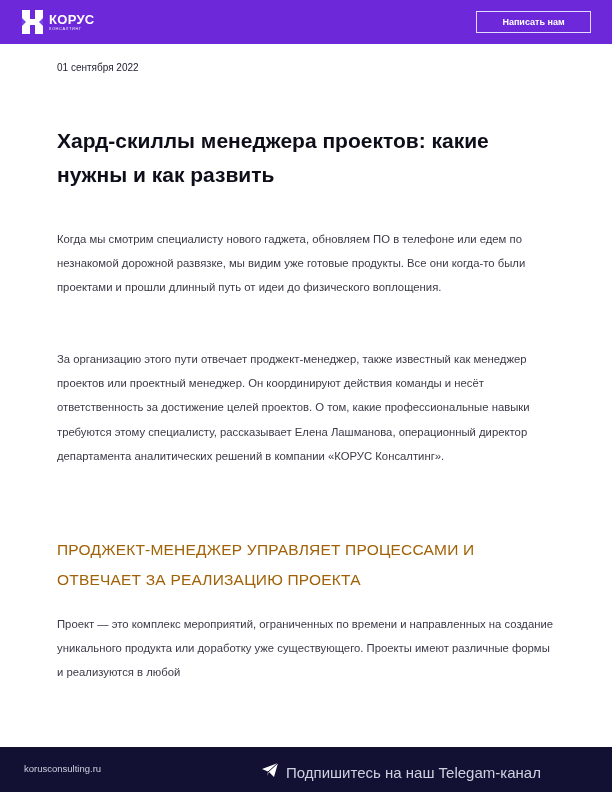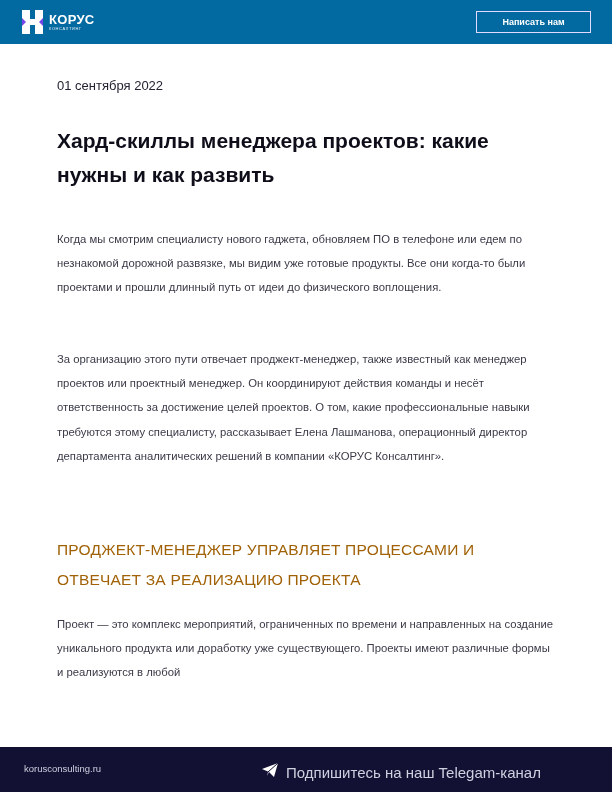--- a/index.html
+++ b/index.html
@@ -1,36 +1,36 @@
 <!DOCTYPE html>
 <html><head>
 <meta charset="utf-8">
 <style>
   * { margin: 0; padding: 0; box-sizing: border-box; }
   html, body { width: 612px; height: 792px; background: #ffffff; overflow: hidden; }
   body { position: relative; font-family: "Liberation Sans", sans-serif; color: #1f1f2e; }
 
   .topbar {
     position: absolute; left: 0; top: 0; width: 612px; height: 44px;
-    background: #0369a1;
+    background: #6d28d9;
   }
   .logo { position: absolute; left: 22px; top: 10px; height: 24px; display: flex; align-items: center; }
   .logo-mark { width: 21px; height: 24px; position: relative; }
   .logo-text { margin-left: 6px; display: flex; flex-direction: column; justify-content: center; }
   .logo-name { color: #ffffff; font-weight: bold; font-size: 13px; letter-spacing: 0.3px; line-height: 13px; }
   .logo-sub { color: #ffffff; font-size: 4px; letter-spacing: 0.6px; line-height: 6px; opacity: 0.9; }
 
   .write-btn {
     position: absolute; left: 476px; top: 11px; width: 115px; height: 22px;
     border: 1px solid #e4d9ff; background: transparent; color: #ffffff;
     font-family: "Liberation Sans", sans-serif; font-size: 9px; font-weight: bold;
     display: flex; align-items: center; justify-content: center; cursor: pointer;
   }
 
-  .date { position: absolute; left: 57px; top: 78px; font-size: 13px; color: #232333; }
+  .date { position: absolute; left: 57px; top: 62px; font-size: 10px; color: #232333; }
 
   .title {
     position: absolute; left: 57px; top: 124px; width: 500px;
     font-size: 21px; font-weight: bold; line-height: 34px; color: #0e0e1a;
   }
 
   .para {
     position: absolute; left: 57px; width: 498px;
     font-size: 11.3px; line-height: 24.2px; color: #3a3a48;
   }

